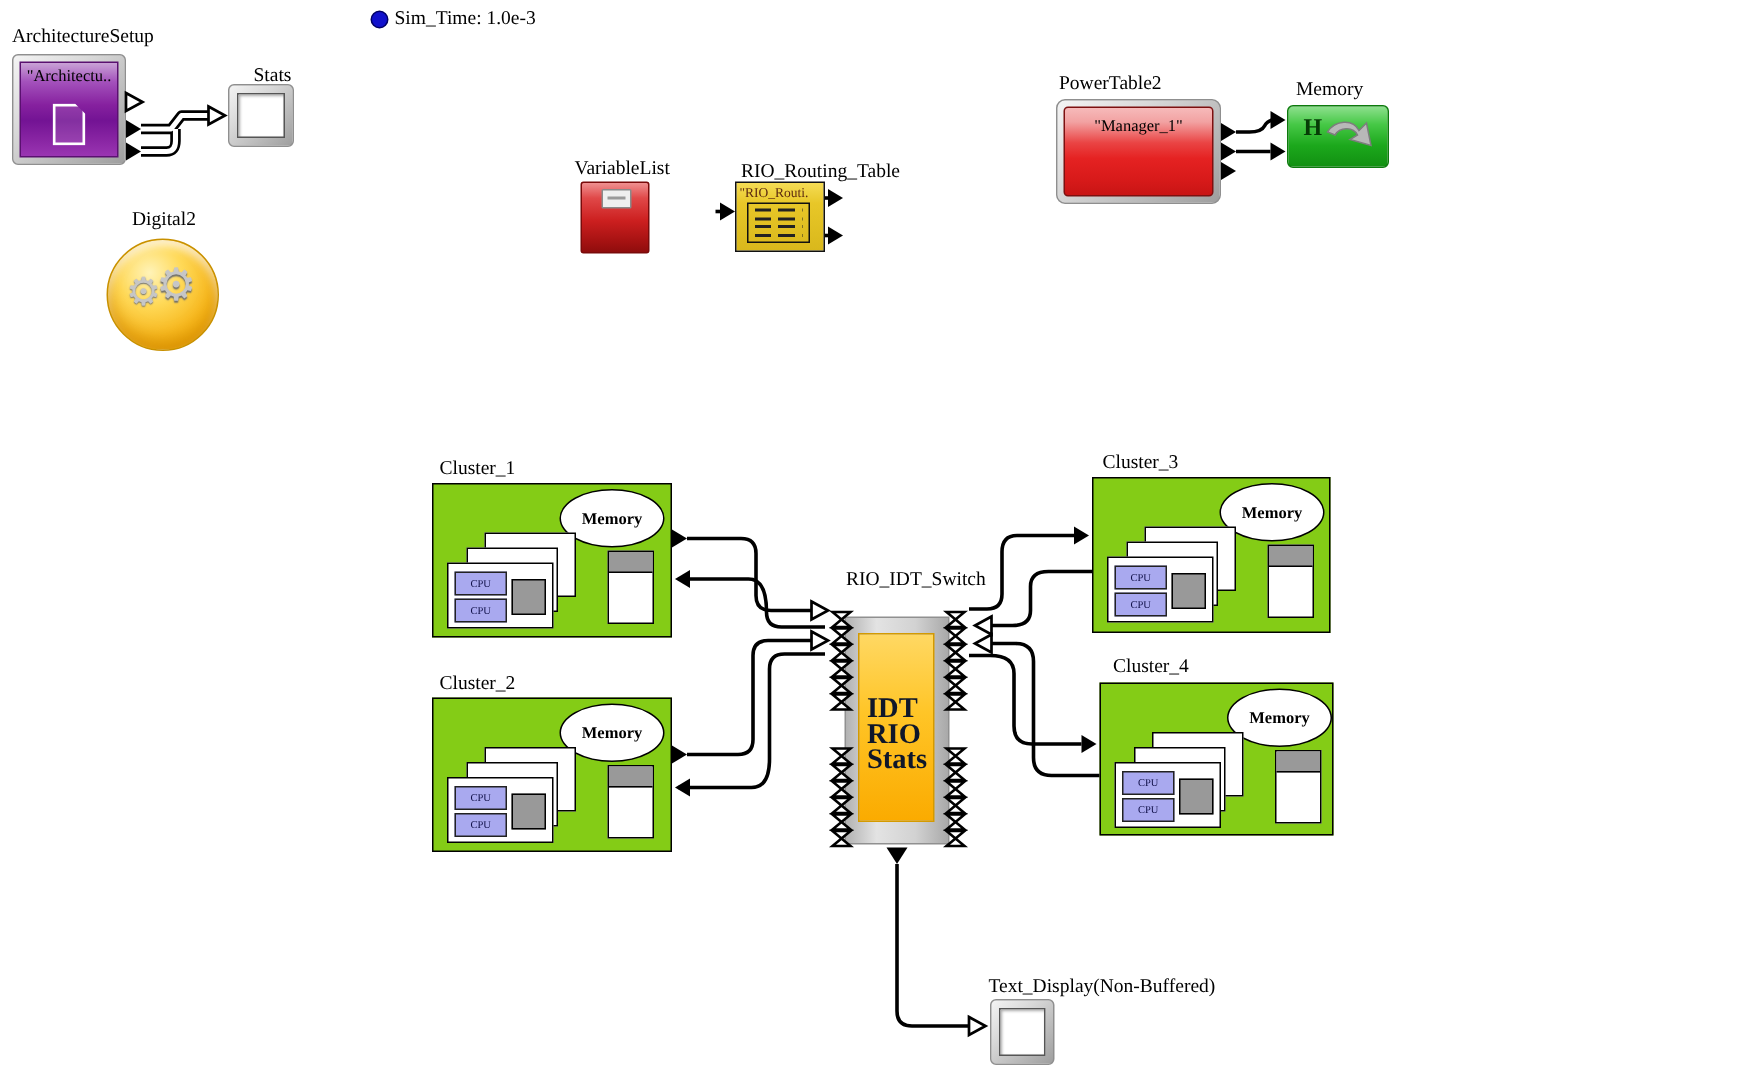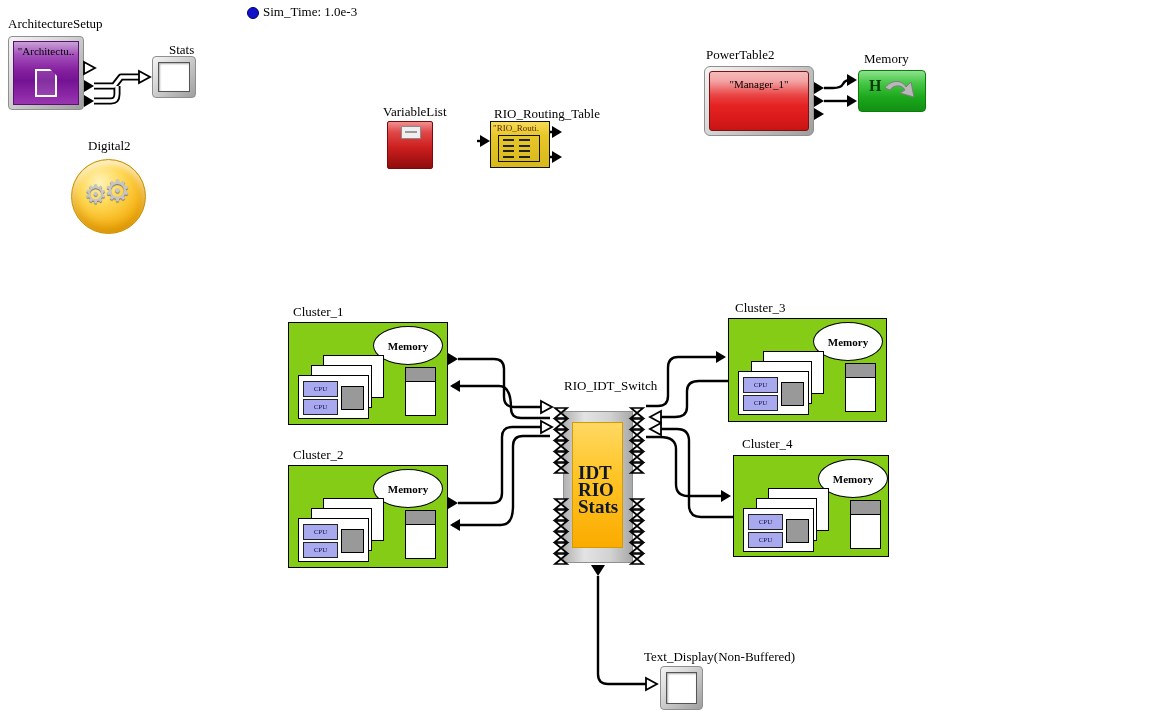--- a/index.html
+++ b/index.html
@@ -94,21 +94,21 @@
   <span class="lbl" style="left:76px;top:138px;margin-left:12px;">Digital2</span>
   <span class="lbl" style="left:383px;top:104px;text-align:right;">VariableList</span>
   <span class="lbl" style="left:494px;top:106px;">RIO_Routing_Table</span>
   <span class="lbl" style="left:706px;top:47px;">PowerTable2</span>
   <span class="lbl" style="left:864px;top:51px;">Memory</span>
   <span class="lbl" style="left:293px;top:304px;">Cluster_1</span>
   <span class="lbl" style="left:293px;top:447px;">Cluster_2</span>
   <span class="lbl" style="left:735px;top:300px;">Cluster_3</span>
   <span class="lbl" style="left:742px;top:436px;">Cluster_4</span>
   <span class="lbl" style="left:564px;top:378px;">RIO_IDT_Switch</span>
-  <span class="lbl" style="left:644px;top:649px;">Text_Display(Non-Buffered)</span>
+  <span class="lbl" style="left:659px;top:649px;">Text_Display(Non-Buffered)</span>
 
   <div class="bullet" style="left:247px;top:7px;"></div>
   <span class="lbl" style="left:263px;top:4px;">Sim_Time: 1.0e-3</span>
 
   <div class="silver" style="left:8px;top:36px;width:76px;height:74px;">
     <div class="arch-inner">
       <div class="arch-text">"Architectu..</div>
       <div class="doc-icon"></div>
     </div>
   </div>

